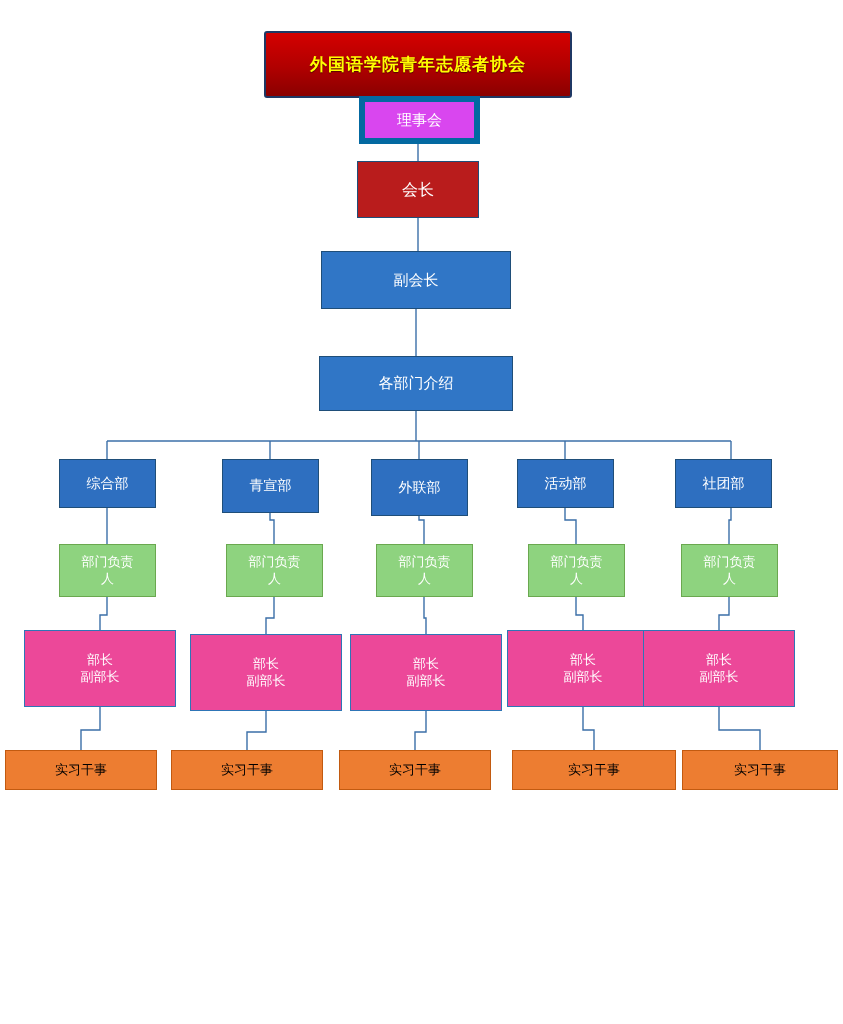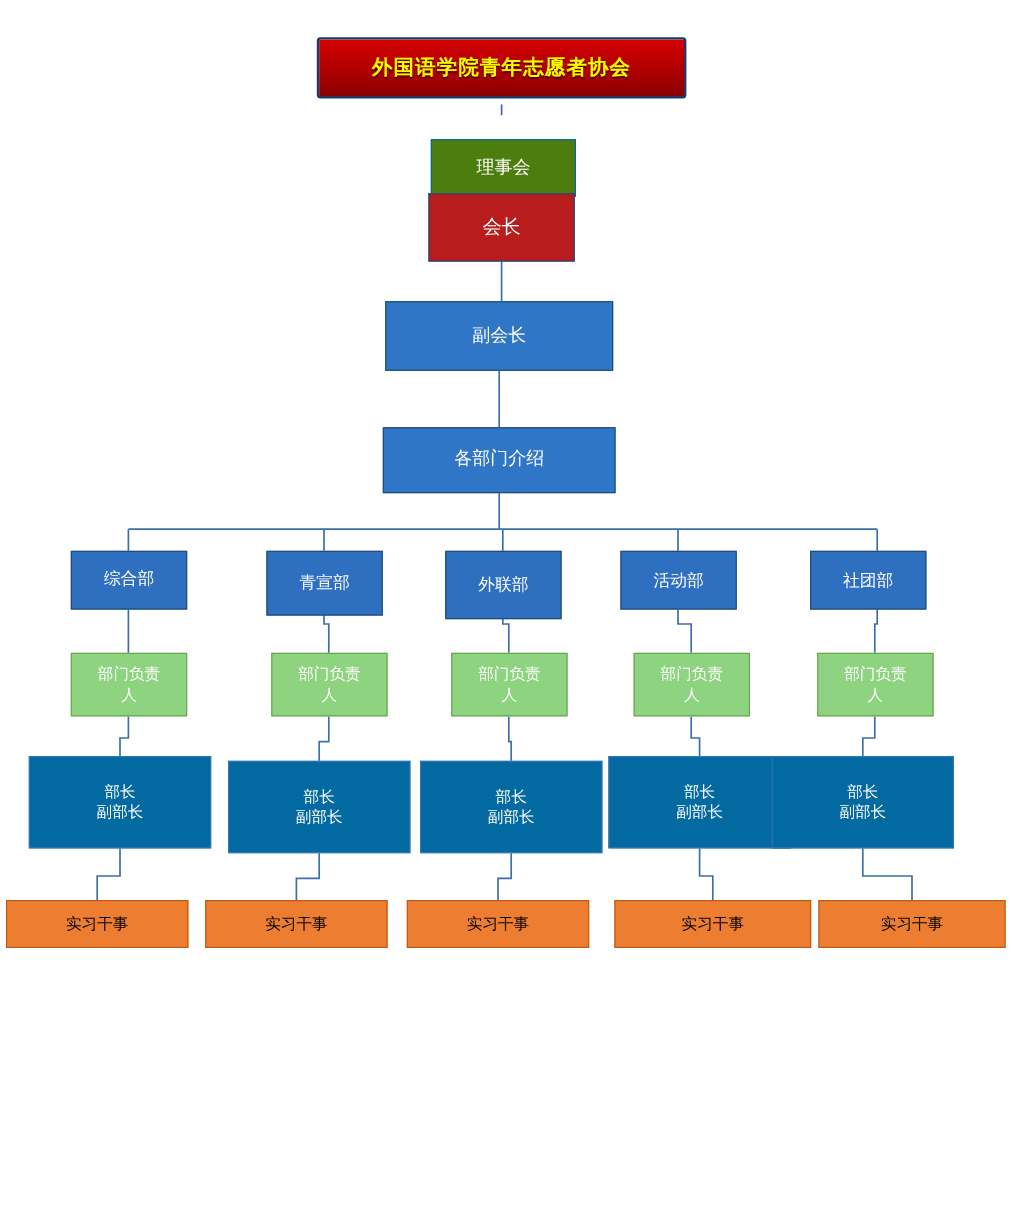--- a/index.html
+++ b/index.html
@@ -43,25 +43,24 @@
     background: linear-gradient(to bottom, #d40000 0%, #b00000 55%, #8a0000 100%);
     border: 2px solid #1f3864;
     color: #ffff00;
     font-weight: bold;
     font-size: 17px;
     border-radius: 3px;
     letter-spacing: 1px;
     text-shadow: 0 1px 1px rgba(0,0,0,0.5);
   }
   .node-orange {
-    background: #4d7c0f;
-    border: 1px solid #0369a1;
+    background: #d946ef;
+    border: 6px solid #0369a1;
     color: #ffffff;
     font-size: 15px;
-    margin-top: 20px;
   }
   .node-blue-dark {
     background: #b91c1c;
     border: 1px solid #1f4e79;
     color: #ffffff;
     font-size: 16px;
   }
   .node-blue-mid {
     background: #3076c6;
     border: 1px solid #1f4e79;
@@ -74,21 +73,21 @@
     color: #ffffff;
     font-size: 14px;
   }
   .node-green {
     background: #8ed37f;
     border: 1px solid #6aa84f;
     color: #ffffff;
     font-size: 13px;
   }
   .node-blue-light {
-    background: #0369a1;
+    background: #ec4899;
     border: 1px solid #2e75b6;
     color: #ffffff;
     font-size: 13px;
   }
   .node-orange-flat {
     background: #ed7d31;
     border: 1px solid #c25a10;
     color: #000000;
     font-size: 13px;
   }
@@ -130,21 +129,21 @@
       <path d="M729,597 L729,615 L719,615 L719,630"></path>
 
       <path d="M100,707 L100,730 L81,730 L81,750"></path>
       <path d="M266,711 L266,732 L247,732 L247,750"></path>
       <path d="M426,711 L426,732 L415,732 L415,750"></path>
       <path d="M583,707 L583,730 L594,730 L594,750"></path>
       <path d="M719,707 L719,730 L760,730 L760,750"></path>
     </g>
   </svg>
 
-  <div class="node node-title" style="left:264px; top:31px; width:308px; height:51px;">外国语学院青年志愿者协会</div>
+  <div class="node node-title" style="left:264px; top:31px; width:308px; height:67px;">外国语学院青年志愿者协会</div>
 
   <div class="node node-orange" style="left:359px; top:96px; width:121px; height:48px;">理事会</div>
 
   <div class="node node-blue-dark" style="left:357px; top:161px; width:122px; height:57px;">会长</div>
 
   <div class="node node-blue-mid" style="left:321px; top:251px; width:190px; height:58px;">副会长</div>
 
   <div class="node node-blue-mid" style="left:319px; top:356px; width:194px; height:55px;">各部门介绍</div>
 
   <div class="node node-blue-dept" style="left:59px; top:459px; width:97px; height:49px;font-family:Liberation Serif, serif;">综合部</div>

